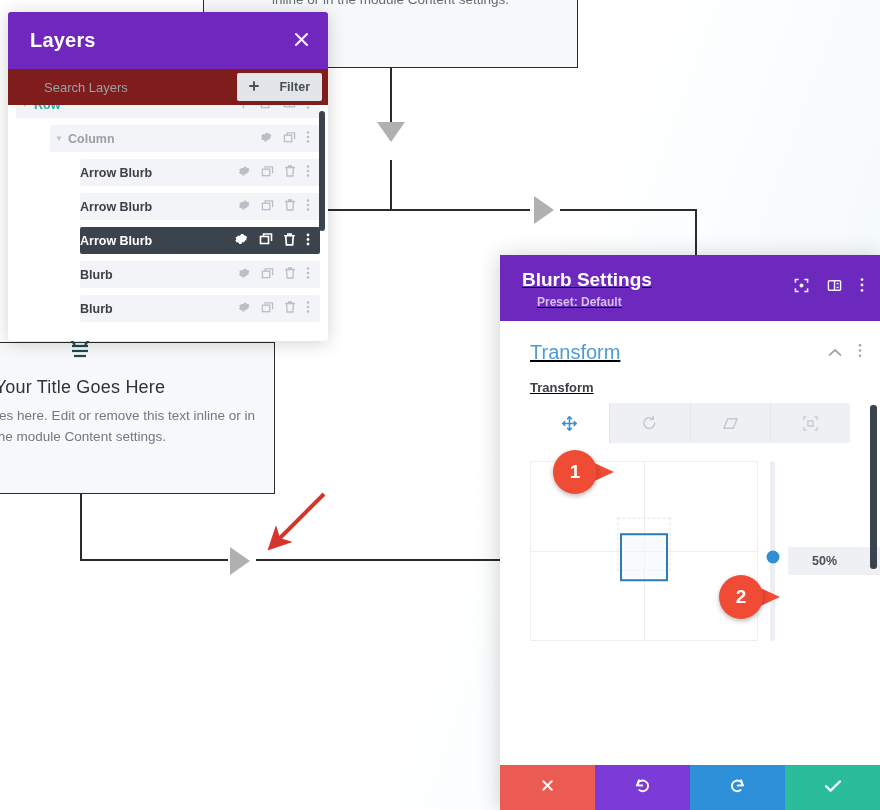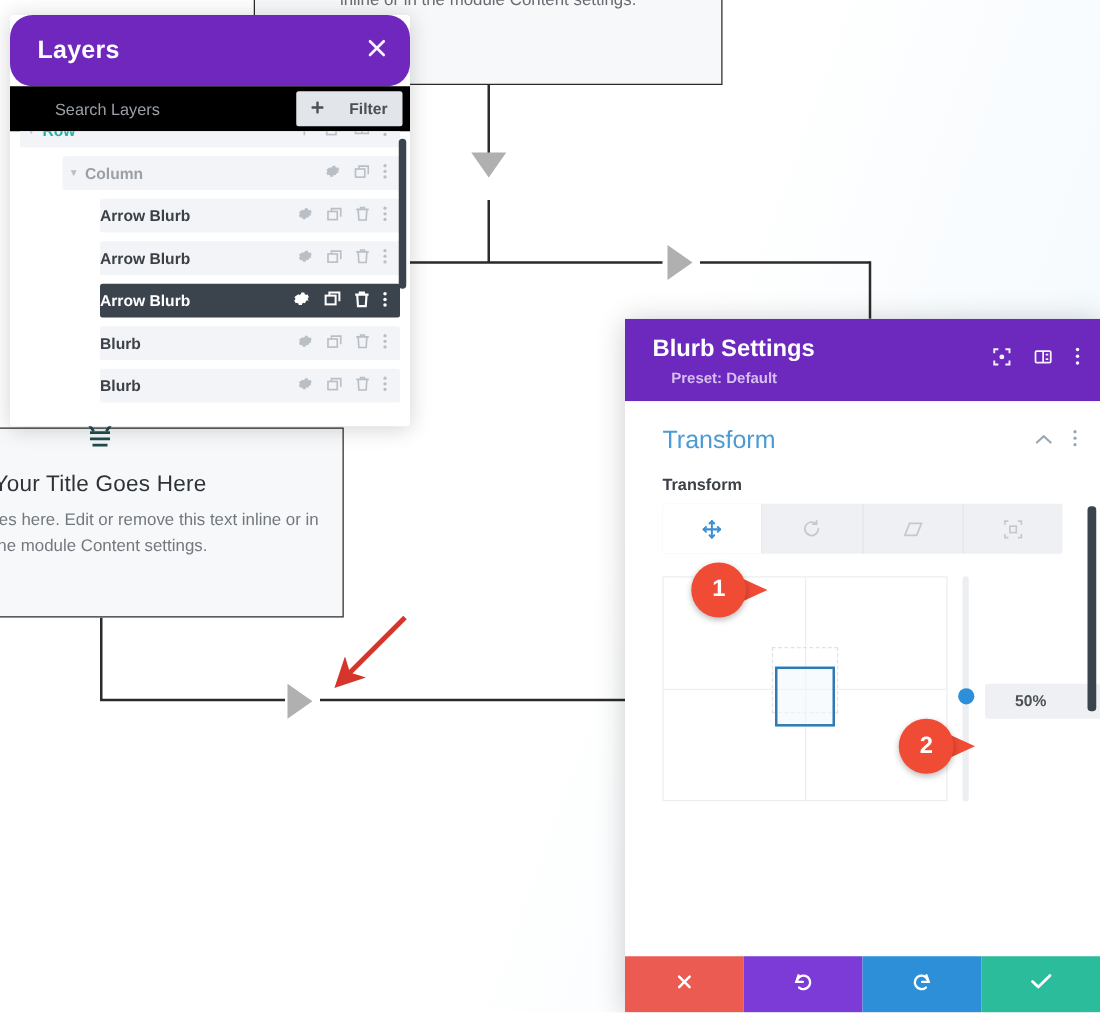--- a/index.html
+++ b/index.html
@@ -116,38 +116,37 @@
     border-radius: 3px;
     overflow: hidden;
   }
   .lp-header {
     height: 57px;
     background: #7027bd;
     display: flex;
     align-items: center;
     padding: 0 18px 0 22px;
     justify-content: space-between;
-    border-radius: 18px;
   }
   .lp-title {
     color: #fff;
     font-size: 20px;
     font-weight: 700;
     letter-spacing: .2px;
   }
   .lp-close {
     color: #fff;
     font-size: 20px;
     line-height: 1;
     cursor: pointer;
     opacity: .95;
   }
   .lp-search {
     height: 36px;
-    background: #000000;
+    background: #7f1d1d;
     display: flex;
     align-items: center;
     padding: 0 10px 0 36px;
     position: relative;
   }
   .lp-search-text {
     font-size: 13px;
     color: #9aa0a6;
     flex: 1;
   }
@@ -224,20 +223,21 @@
   
   #settings-panel {
     position: absolute;
     left: 500px;
     top: 255px;
     width: 380px;
     height: 555px;
     background: #ffffff;
     box-shadow: 0 2px 22px rgba(0,0,0,.2);
     overflow: hidden;
+    text-decoration: underline;
   }
   .sp-header {
     background: #6d28bd;
     padding: 14px 18px 12px 22px;
     position: relative;
   }
   .sp-title {
     color: #fff;
     font-size: 19px;
     font-weight: 700;

